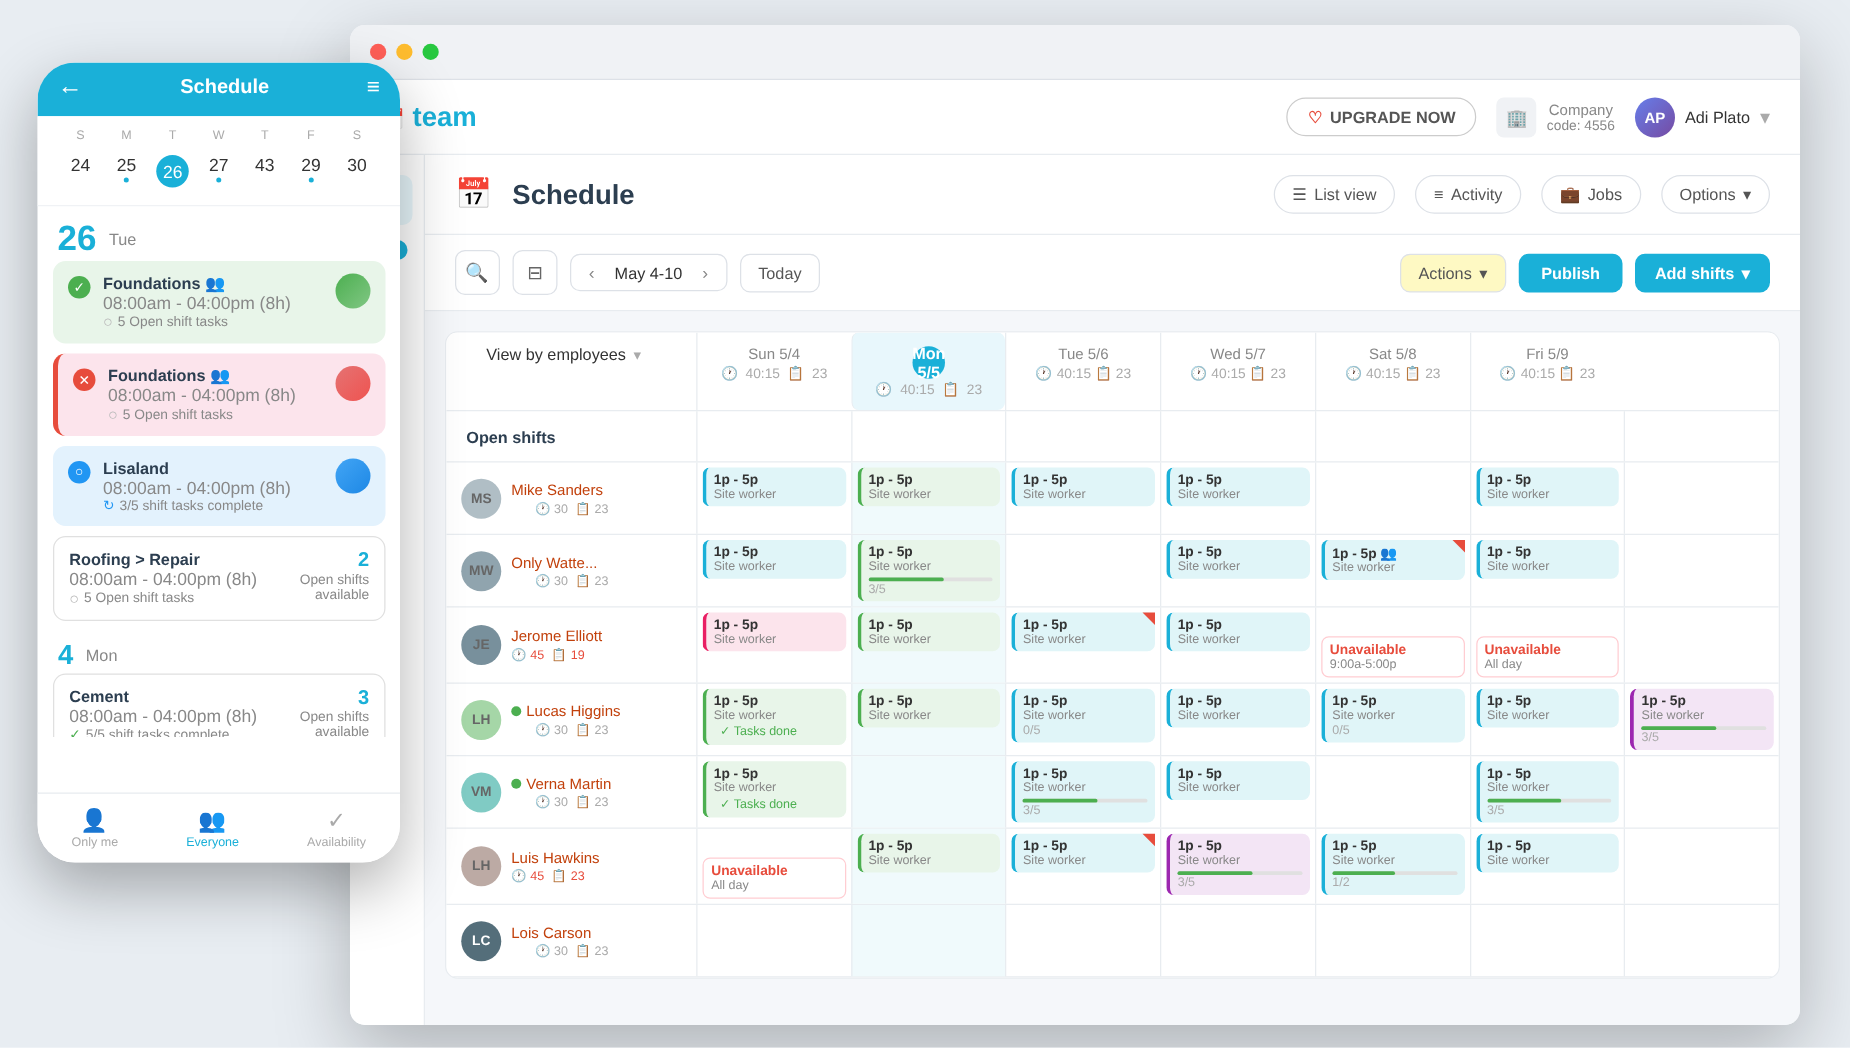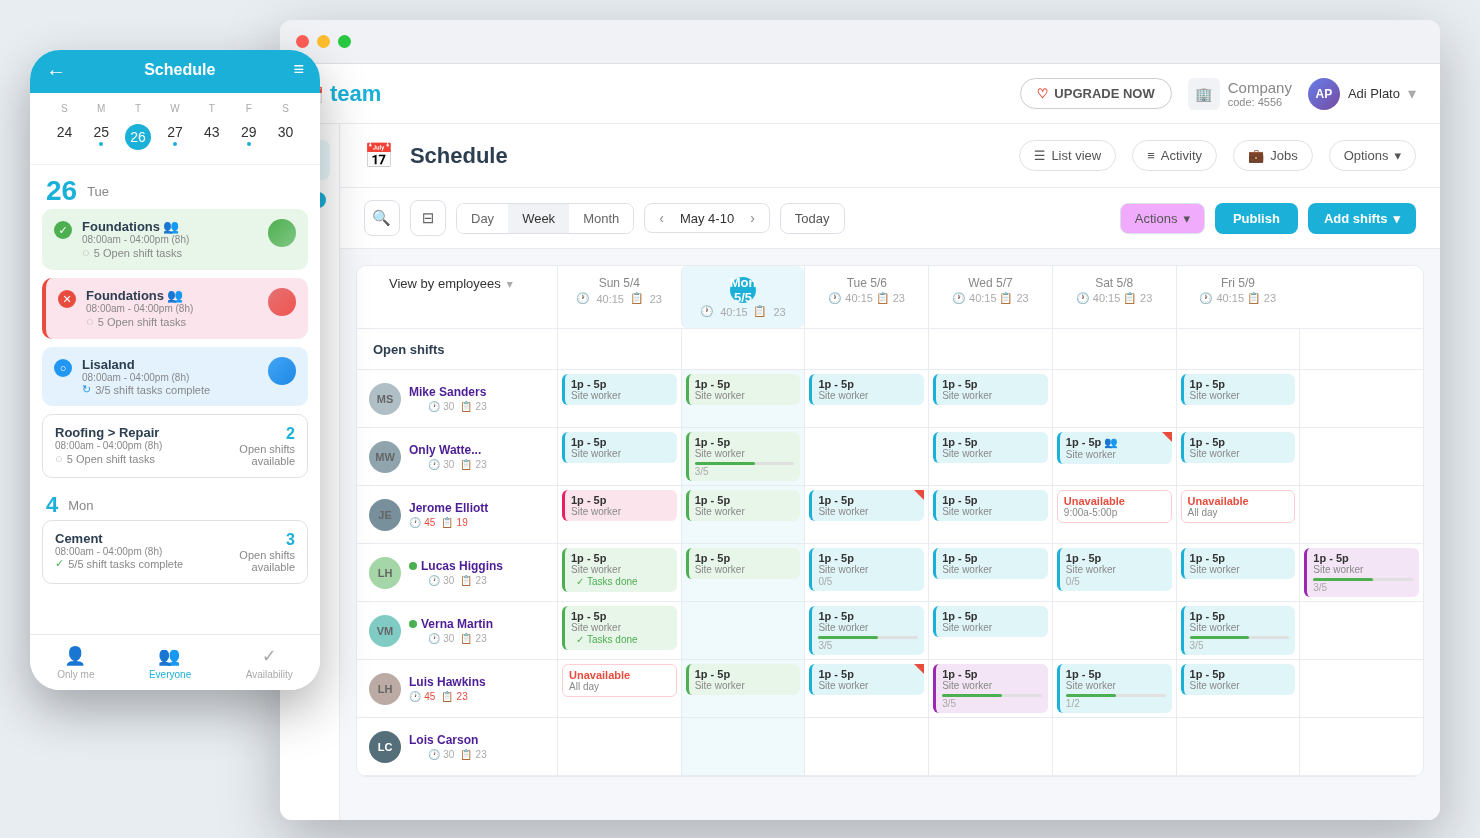--- a/index.html
+++ b/index.html
@@ -295,21 +295,21 @@
       background: #fff;
       cursor: pointer;
     }
 
     .actions-btn {
       border: 1px solid #dde1e7;
       border-radius: 8px;
       padding: 7px 14px;
       font-size: 13px;
       color: #555;
-      background: #f0abfc;
+      background: #fef9c3;
       cursor: pointer;
       display: flex;
       align-items: center;
       gap: 6px;
       margin-left: auto;
       text-align: center;
     }
 
     .publish-btn {
       background: #1ab0d8;
@@ -468,22 +468,22 @@
       display: flex;
       align-items: center;
       justify-content: center;
       font-size: 11px;
       font-weight: 600;
       color: #666;
     }
 
     .employee-name {
       font-size: 12px;
-      font-weight: 700;
-      color: #4c1d95;
+      font-weight: 400;
+      color: #c2410c;
     }
 
     .employee-stats {
       font-size: 10px;
       color: #e74c3c;
       display: flex;
       gap: 6px;
       margin-top: 2px;
     }
 
@@ -523,20 +523,21 @@
 
     .shift-block.purple {
       background: #f3e5f5;
       border-left: 3px solid #9c27b0;
     }
 
     .shift-block.unavailable {
       background: #fff;
       border: 1px solid #ffcdd2;
       color: #e74c3c;
+      margin-top: 19px;
     }
 
     .shift-time {
       font-weight: 600;
       color: #333;
       font-size: 11px;
     }
 
     .shift-role {
       color: #888;
@@ -751,21 +752,21 @@
     .phone-shift-icon.red { background: #e74c3c; color: #fff; }
     .phone-shift-icon.blue { background: #2196f3; color: #fff; }
 
     .phone-shift-name {
       font-size: 13px;
       font-weight: 600;
       color: #2c3e50;
     }
 
     .phone-shift-time {
-      font-size: 10px;
+      font-size: 14px;
       color: #888;
     }
 
     .phone-shift-avatar {
       width: 28px;
       height: 28px;
       border-radius: 50%;
       background: #ddd;
       margin-left: auto;
       flex-shrink: 0;
@@ -1014,21 +1015,21 @@
     </span>
 
     <button class="upgrade-btn">
       <span class="heart">♡</span>
       <span>UPGRADE NOW</span>
     </button>
 
     <div class="company-info">
       <div class="company-icon">🏢</div>
       <div>
-        <div style="font-size:15px;color:#888;">Company</div>
+        <div style="font-size:12px;color:#888;text-align:center;">Company</div>
         <div style="font-size:11px;color:#888;">code: 4556</div>
       </div>
     </div>
 
     <div style="display:flex;align-items:center;gap:8px;">
       <div class="user-avatar">AP</div>
       <span class="user-name">Adi Plato</span>
       <span style="color:#aaa;">▾</span>
     </div>
   </div>
@@ -1076,31 +1077,20 @@
       </div>
 
       <div class="schedule-toolbar">
         <button class="toolbar-icon-btn">
           <span>🔍</span>
         </button>
         <button class="toolbar-icon-btn">
           <span>⊟</span>
         </button>
 
-        <div class="view-tabs">
-          <button class="view-tab">
-            <span>Day</span>
-          </button>
-          <button class="view-tab active">
-            <span>Week</span>
-          </button>
-          <button class="view-tab">
-            <span>Month</span>
-          </button>
-        </div>
 
         <div class="date-nav">
           <span class="date-nav-arrow">‹</span>
           <span class="date-range">May 4-10</span>
           <span class="date-nav-arrow">›</span>
         </div>
 
         <button class="today-btn">
           <span>Today</span>
         </button>

